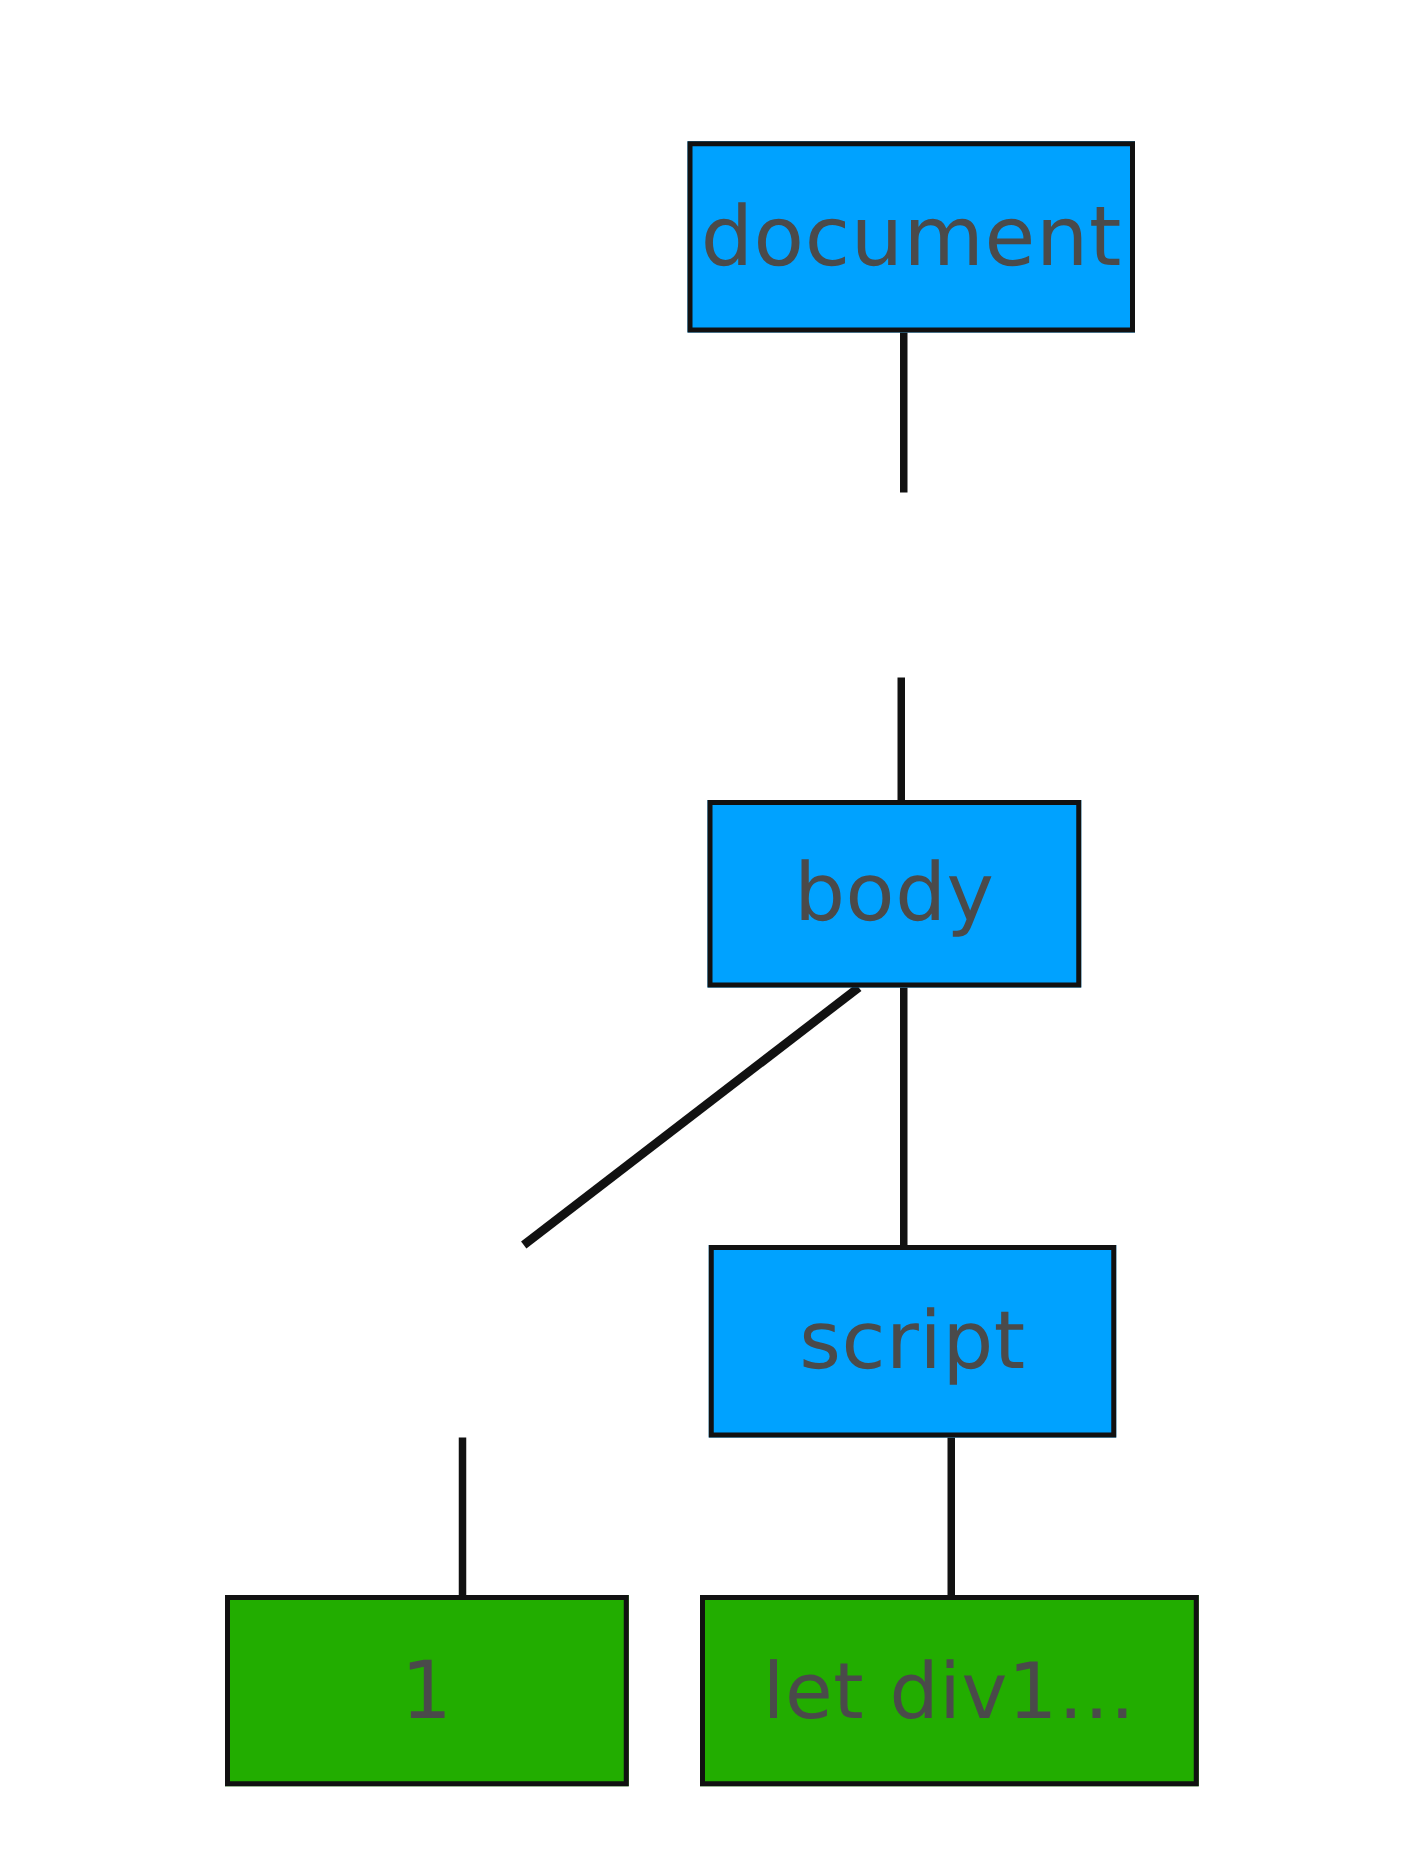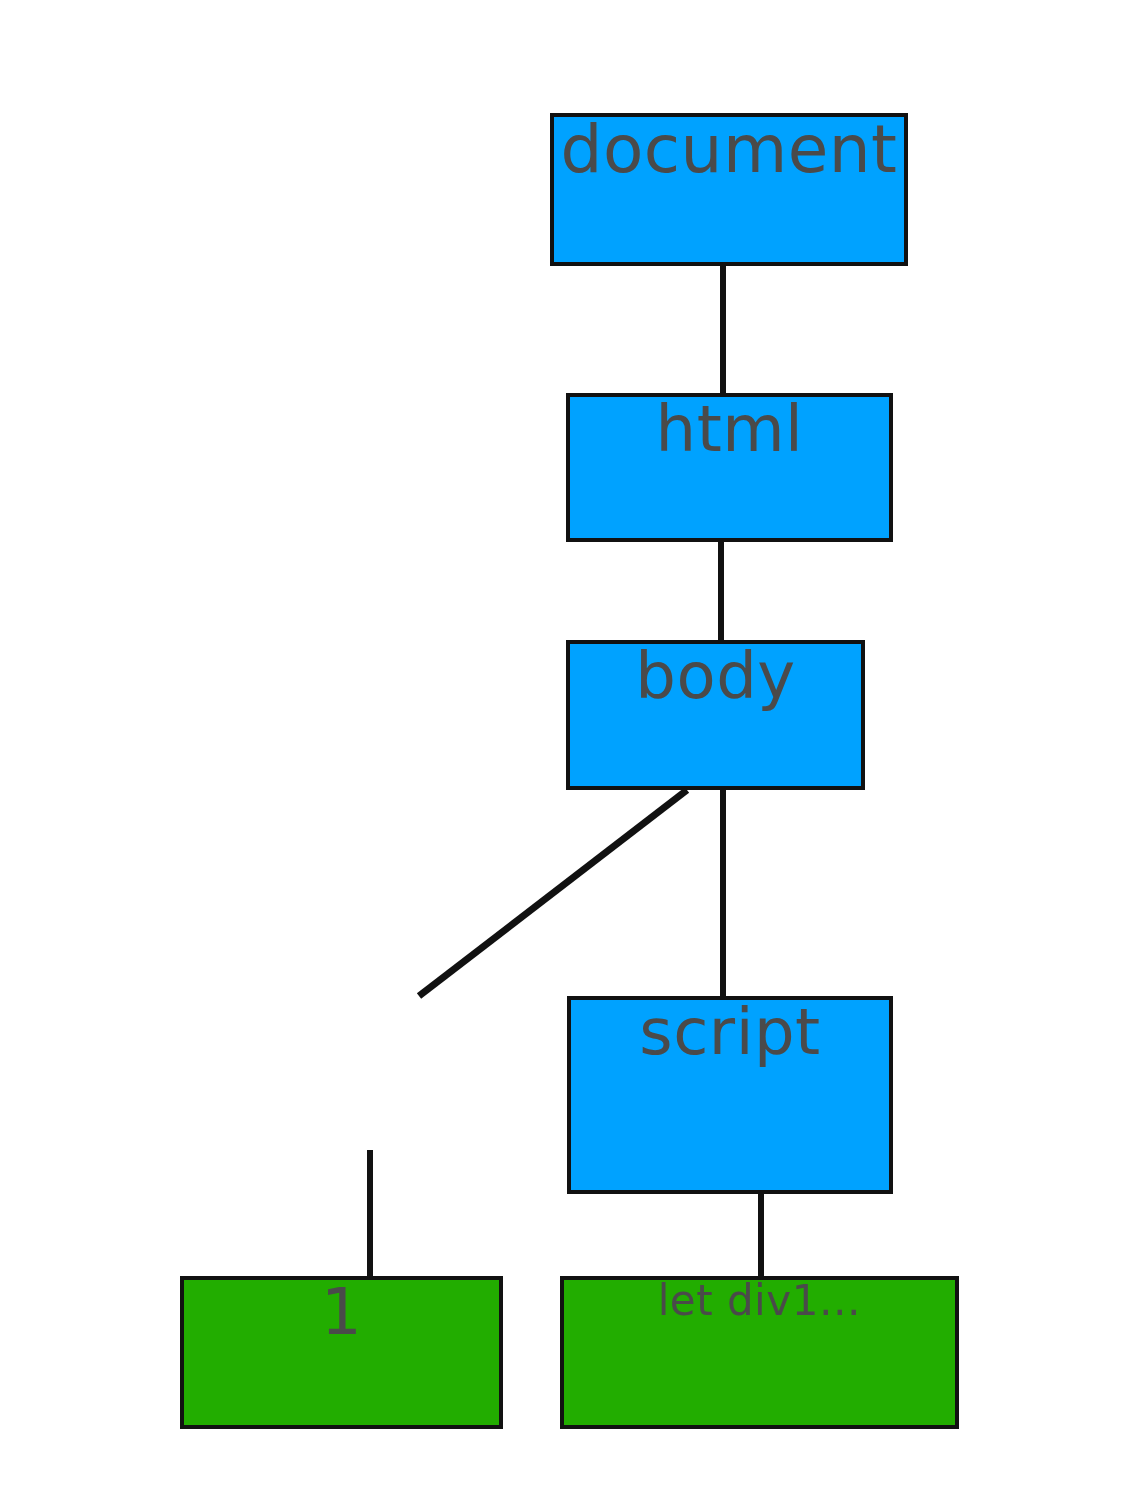--- a/index.html
+++ b/index.html
@@ -24,20 +24,21 @@
     top: 0;
     width: 1142px;
     height: 1487px;
     pointer-events: none;
   }
   .node {
     position: absolute;
     box-sizing: border-box;
     border: 4px solid #111111;
     display: flex;
+    align-items: center;
     justify-content: center;
     z-index: 5;
   }
   .node-label {
     font-family: "DejaVu Sans", sans-serif;
     font-weight: 400;
     font-size: 64px;
     line-height: 1;
     color: #4a4a4a;
     letter-spacing: 0.5px;
@@ -46,26 +47,26 @@
     user-select: none;
   }
   .node.element-node { background: #00a2ff; }
   .node.text-node    { background: #22ad00; }
 
   
   #node-document { left: 550px; top: 113px;  width: 358px; height: 153px; }
   #node-html     { left: 566px; top: 393px;  width: 327px; height: 149px; }
   #node-body     { left: 566px; top: 640px;  width: 299px; height: 150px; }
   #node-div      { left: 215px; top: 996px;  width: 322px; height: 154px; }
-  #node-script   { left: 567px; top: 996px;  width: 326px; height: 198px; }
+  #node-script   { left: 567px; top: 996px;  width: 326px; height: 154px; }
   #node-text-1   { left: 180px; top: 1276px; width: 323px; height: 153px; }
   #node-text-2   { left: 560px; top: 1276px; width: 399px; height: 153px; }
 
   #node-document .node-label { font-size: 66px; }
-  #node-text-2 .node-label   { font-size: 42px; }
+  #node-text-2 .node-label   { font-size: 62px; }
 </style>
 </head>
 <body>
 
 <div id="canvas">
 
   <svg id="edge-layer" viewBox="0 0 1142 1487" width="1142" height="1487" xmlns="http://www.w3.org/2000/svg">
 
     <line x1="723" y1="266" x2="723" y2="394" stroke="#111111" stroke-width="6" stroke-linecap="butt"></line>
 
@@ -77,23 +78,20 @@
 
     <line x1="370" y1="1150" x2="370" y2="1277" stroke="#111111" stroke-width="6" stroke-linecap="butt"></line>
 
     <line x1="761" y1="1150" x2="761" y2="1277" stroke="#111111" stroke-width="6" stroke-linecap="butt"></line>
   </svg>
 
   <div class="node element-node" id="node-document">
     <span class="node-label">document</span>
   </div>
 
-  <div class="node element-node" id="node-html">
-    <span class="node-label">html</span>
-  </div>
 
   <div class="node element-node" id="node-body">
     <span class="node-label">body</span>
   </div>
 
 
   <div class="node element-node" id="node-script">
     <span class="node-label">script</span>
   </div>
 

